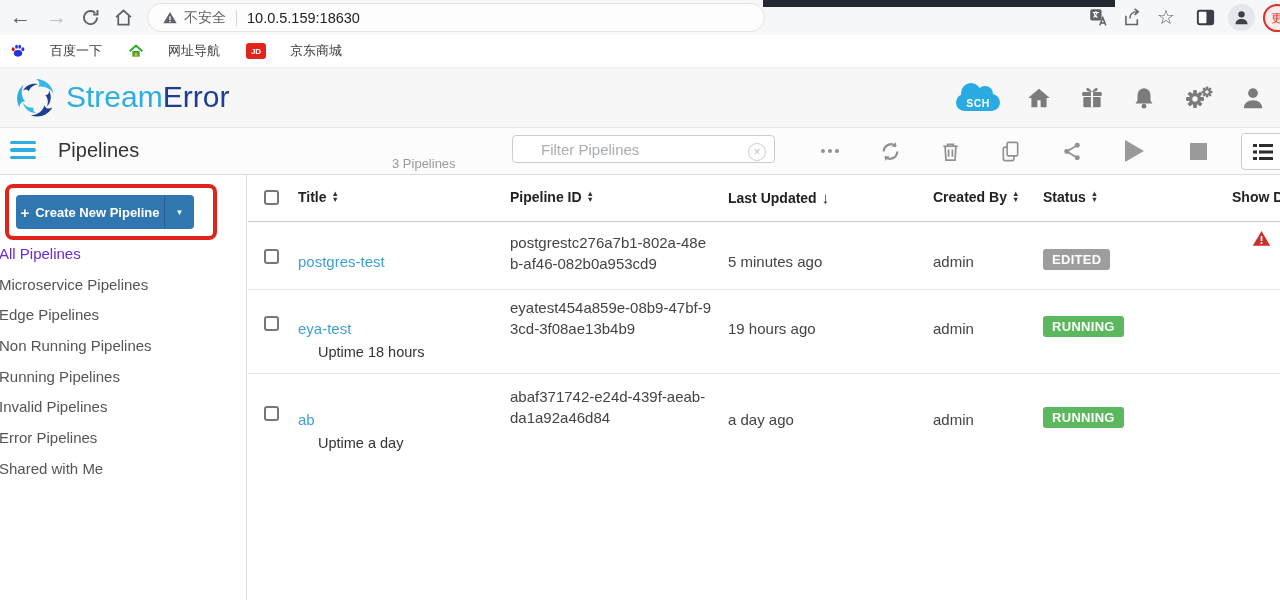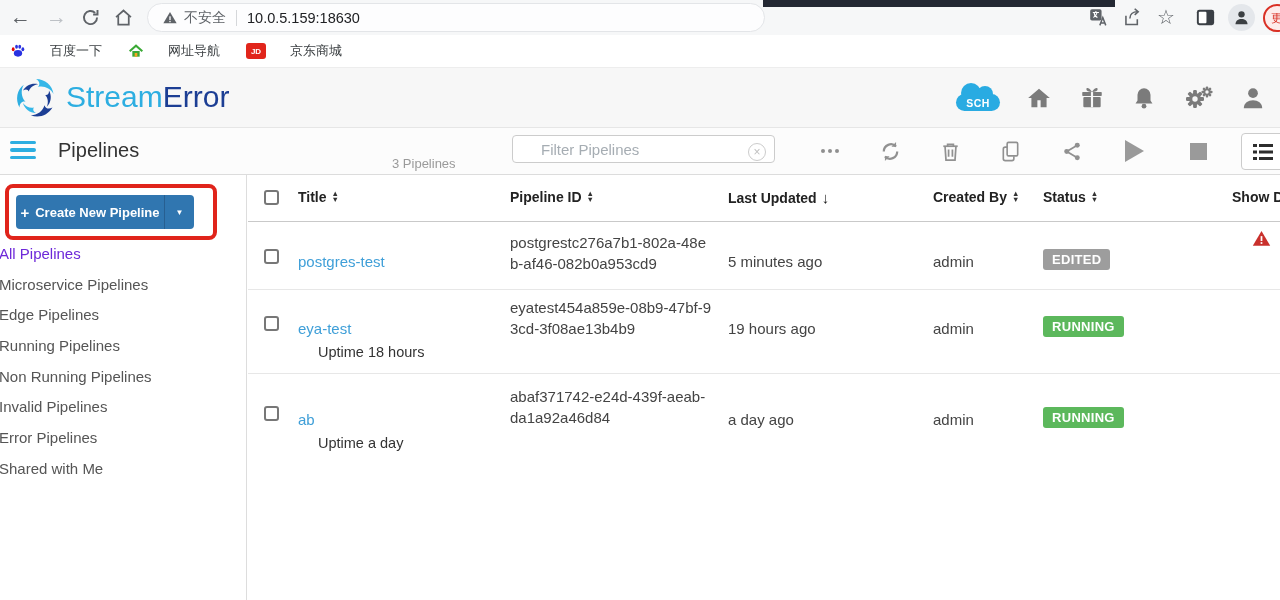--- a/index.html
+++ b/index.html
@@ -345,22 +345,22 @@
         <span>Create New Pipeline</span>
       </span>
       <span class="create-caret">
         <span>▼</span>
       </span>
     </span>
     <nav class="side-nav">
       <div class="side-item active">All Pipelines</div>
       <div class="side-item">Microservice Pipelines</div>
       <div class="side-item">Edge Pipelines</div>
+      <div class="side-item">Non Running Pipelines</div>
       <div class="side-item">Running Pipelines</div>
-      <div class="side-item">Non Running Pipelines</div>
       <div class="side-item">Invalid Pipelines</div>
       <div class="side-item">Error Pipelines</div>
       <div class="side-item">Shared with Me</div>
     </nav>
   </aside>
 
   <section class="content">
 
     <div class="thead">
       <span class="cb" style="left:16px; top:15px"></span>

